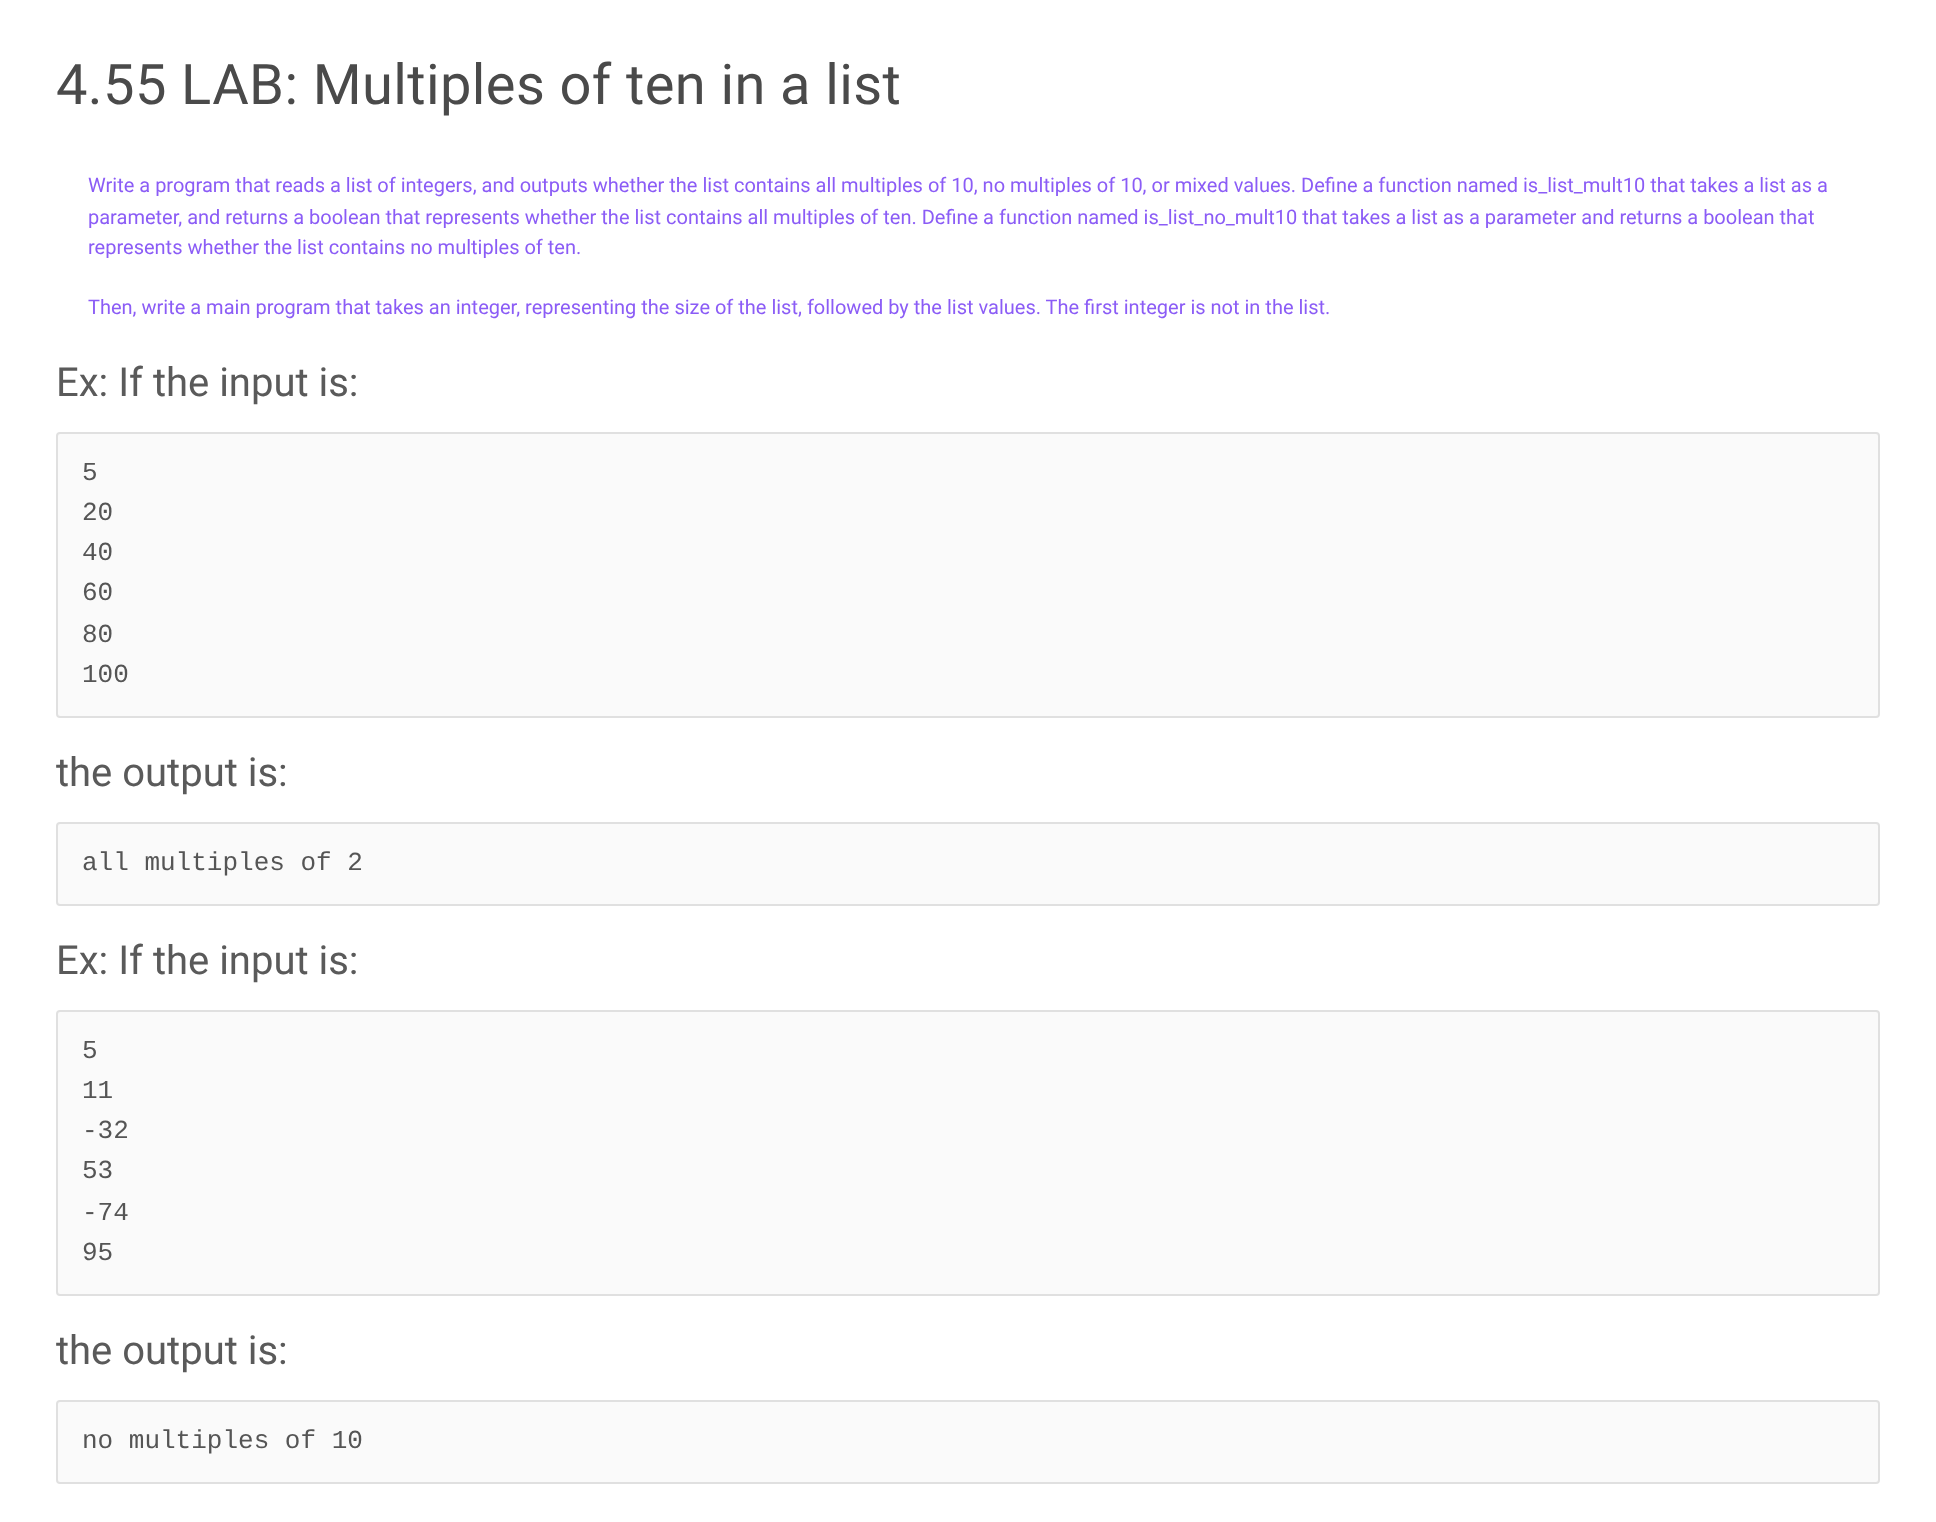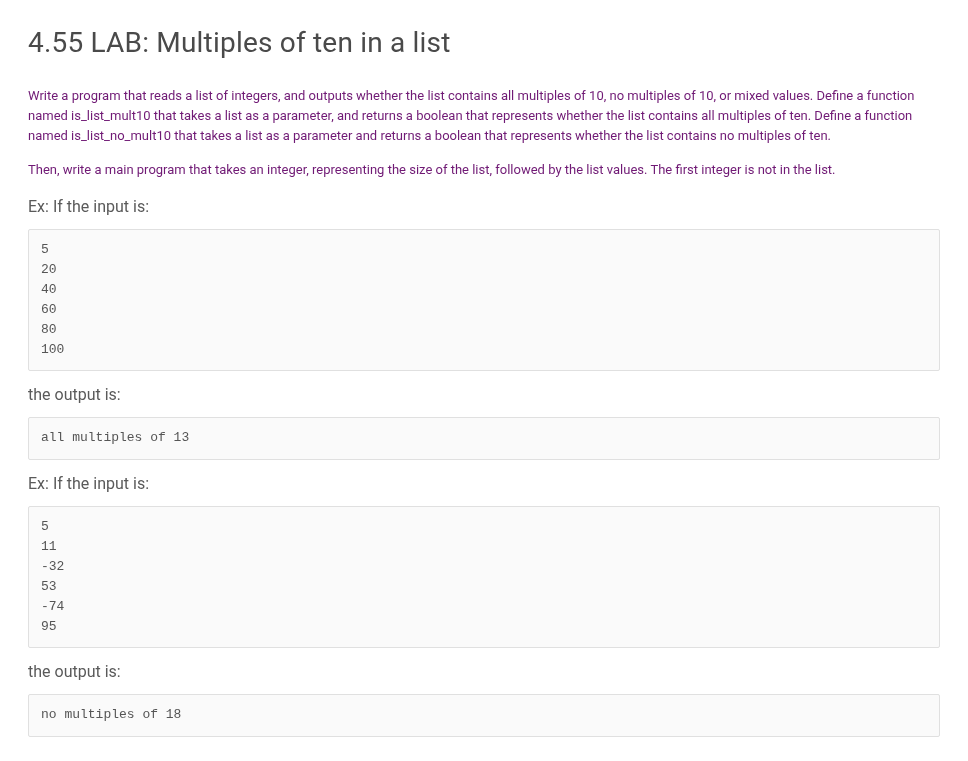--- a/index.html
+++ b/index.html
@@ -16,27 +16,28 @@
       line-height: 1.5;
     }
     h1.title {
       font-size: 28px;
       font-weight: 400;
       color: #4a4a4a;
       margin-bottom: 22px;
       letter-spacing: 0.2px;
     }
     p.para {
-      font-size: 13px;
-      color: #701a75;
+      font-size: 10px;
+      color: #8b5cf6;
       margin-bottom: 14px;
       line-height: 1.55;
+      margin-left: 16px;
     }
     p.label {
-      font-size: 16px;
+      font-size: 20px;
       color: #5a5a5a;
       margin-top: 12px;
       margin-bottom: 10px;
     }
     pre.codeblock {
       background: #fafafa;
       border: 1px solid #e0e0e0;
       border-radius: 2px;
       padding: 10px 12px;
       font-family: "Courier New", Courier, monospace;
@@ -60,26 +61,26 @@
 
 <pre class="codeblock">5
 20
 40
 60
 80
 100</pre>
 
 <p class="label">the output is:</p>
 
-<pre class="codeblock">all multiples of 13</pre>
+<pre class="codeblock">all multiples of 2</pre>
 
 <p class="label">Ex: If the input is:</p>
 
 <pre class="codeblock">5
 11
 -32
 53
 -74
 95</pre>
 
 <p class="label">the output is:</p>
 
-<pre class="codeblock">no multiples of 18</pre>
+<pre class="codeblock">no multiples of 10</pre>
 
 </body></html>

